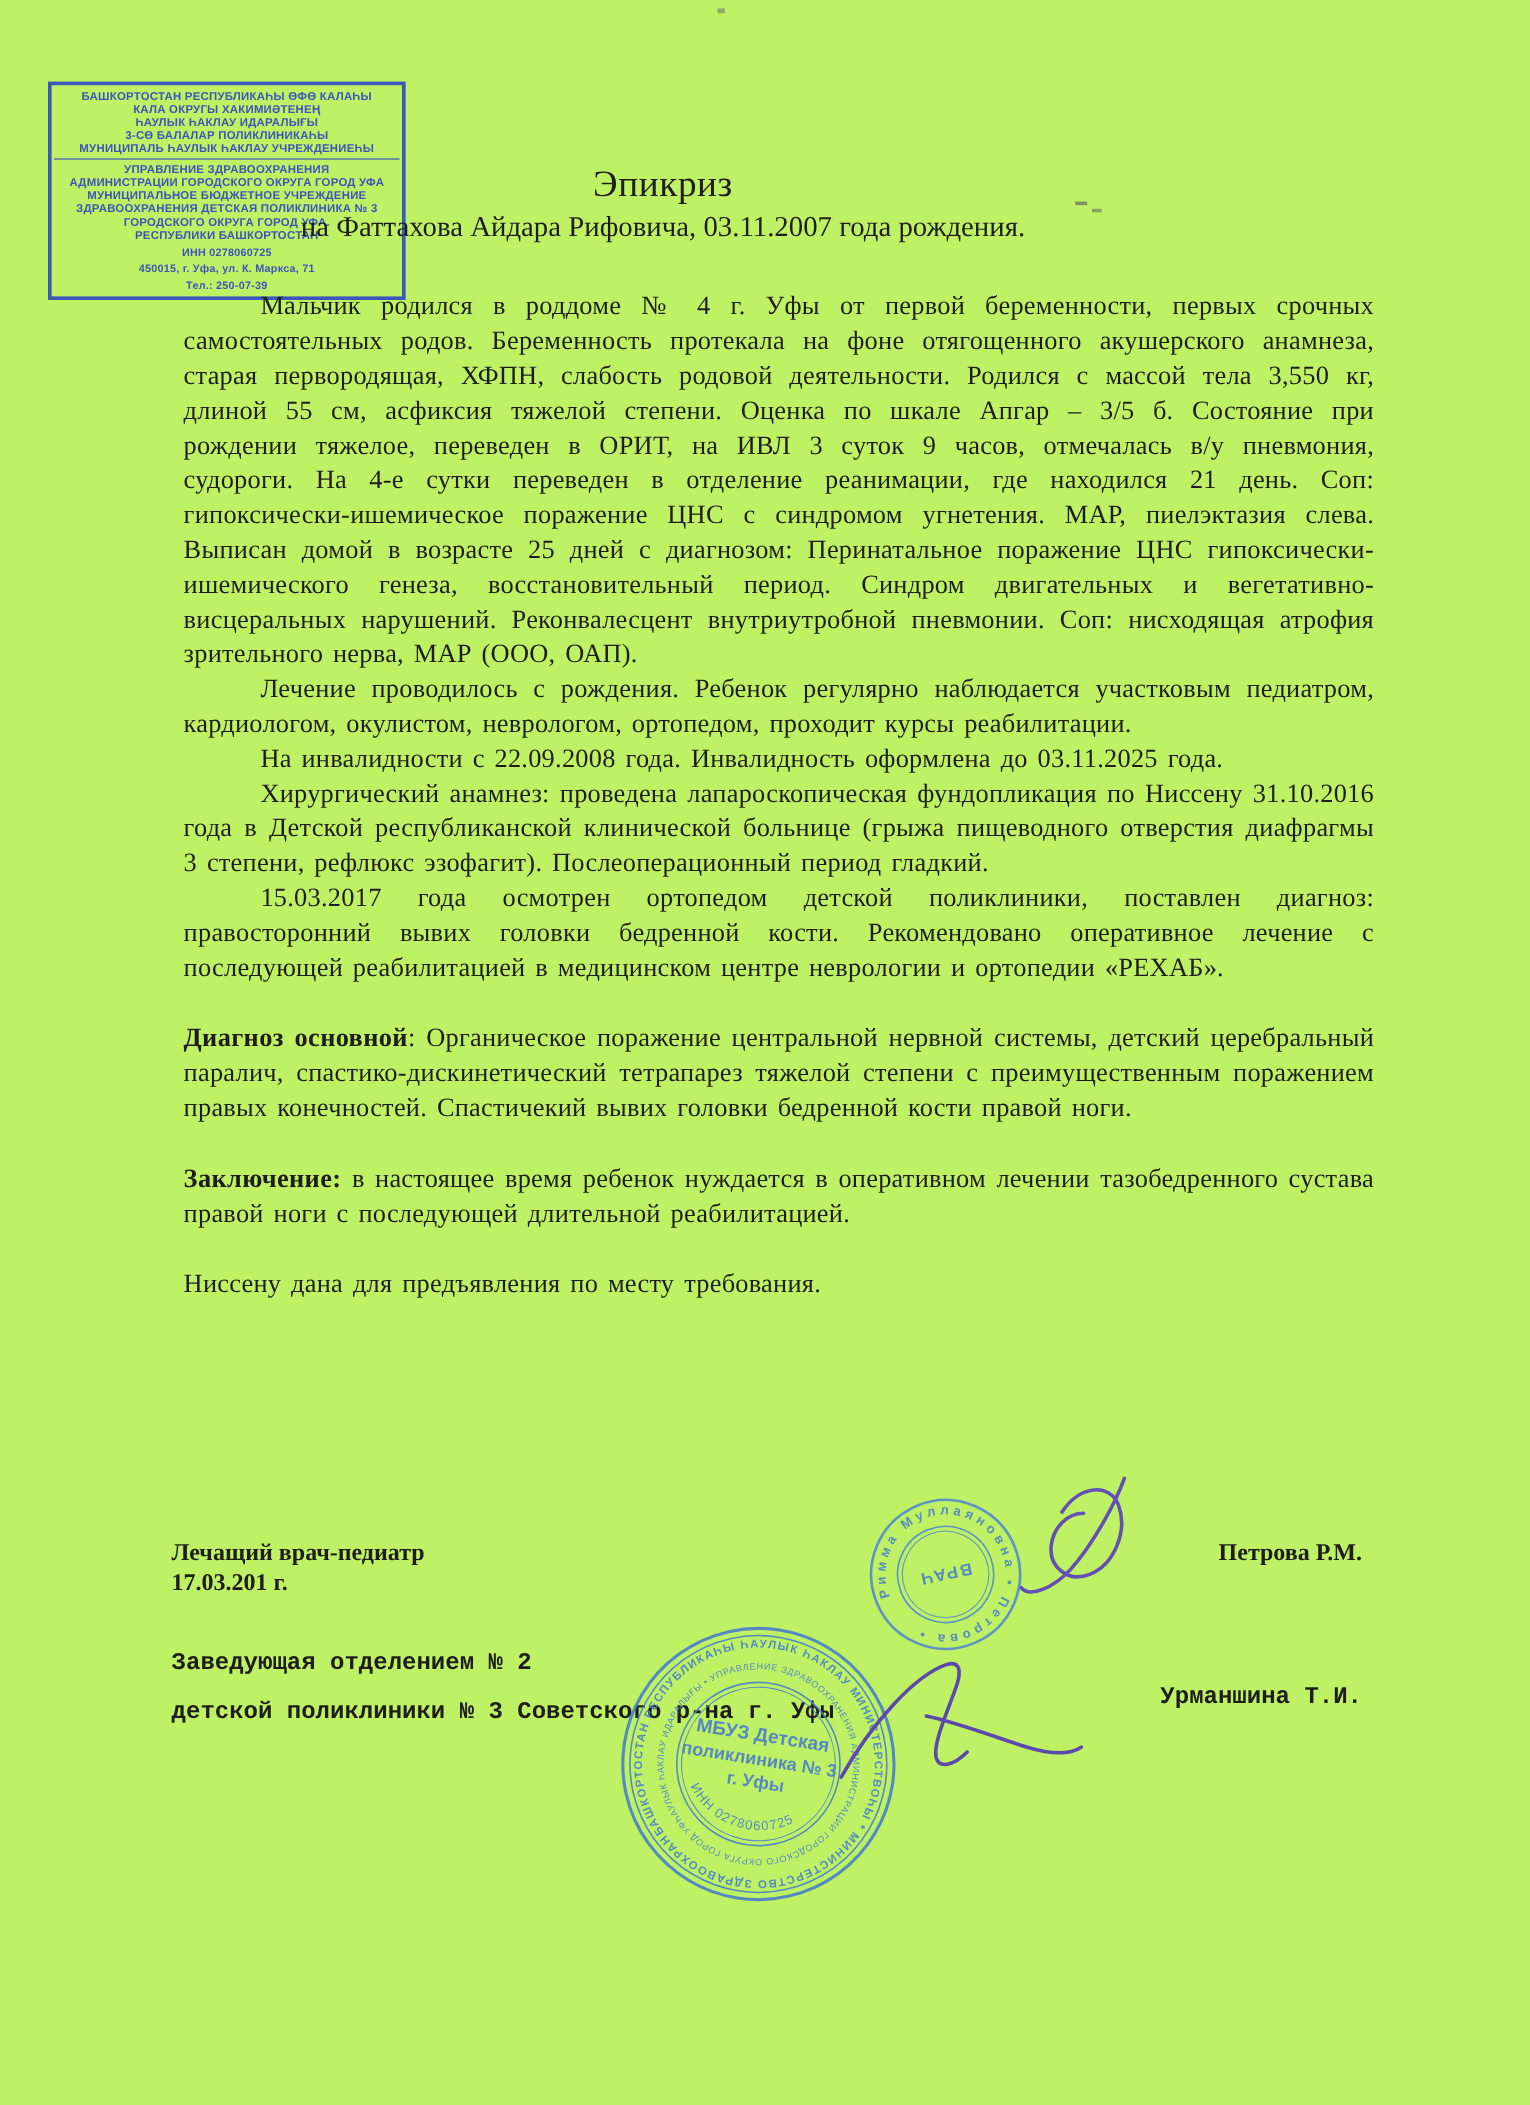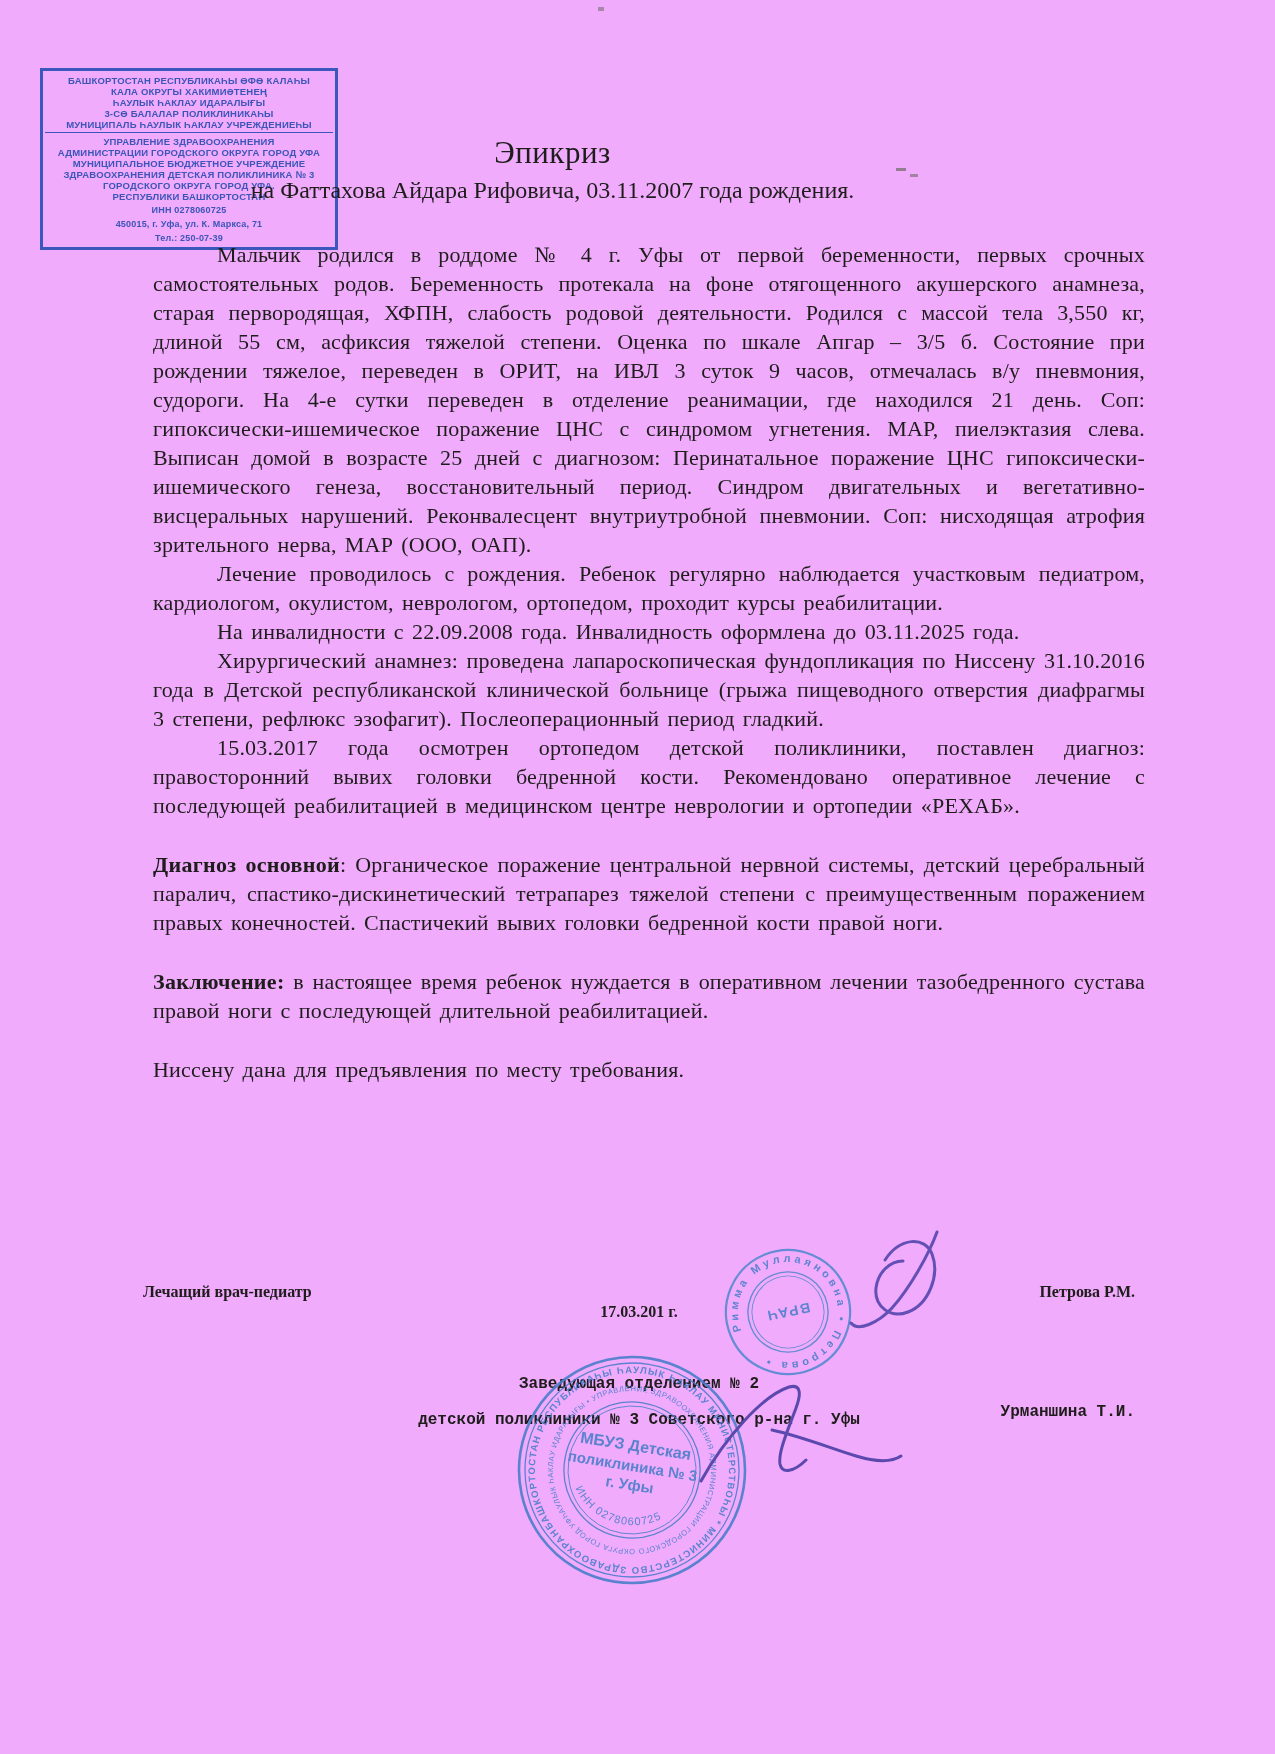--- a/index.html
+++ b/index.html
@@ -1,19 +1,19 @@
 <!DOCTYPE html>
 <html><head>
 <meta charset="utf-8">
 <style>
   html,body{margin:0;padding:0;}
   .page{
     position:relative;
     width:1275px;height:1754px;
-    background:#f0abfc;
+    background:#bef264;
     overflow:hidden;
     font-family:"Liberation Serif", serif;
     color:#1e1d1b;
   }
   
   .corner-stamp{
     position:absolute;left:40px;top:68px;width:288px;
     border:3px solid #3c57bb;color:#3c55b8;
     font-family:"Liberation Sans", sans-serif;
     font-size:9.5px;line-height:11px;font-weight:600;
@@ -30,21 +30,21 @@
   .doc-body{
     position:absolute;left:143px;top:240px;width:992px;
     font-size:22px;line-height:29px;text-align:justify;
     word-spacing:2.5px;letter-spacing:.2px;z-index:2;margin-left:10px;
   }
   .doc-body p{margin:0;}
   .doc-body p.indent{text-indent:64px;}
   .doc-body p.gap{margin-top:30px;}
   .doc-body b{letter-spacing:.3px;}
   
-  .sig{position:absolute;left:143px;width:992px;font-weight:bold;font-size:16px;z-index:2;text-align:center;}
+  .sig{position:absolute;left:143px;width:992px;font-weight:bold;font-size:20px;z-index:2;}
   .sig-row{display:flex;justify-content:space-between;}
   
   .stamp-svg{position:absolute;z-index:3;}
   .big-stamp text, .small-stamp text{font-family:"Liberation Sans", sans-serif;fill:#4b7ecb;}
   .artifact{position:absolute;background:#6a6a66;z-index:1;}
 </style>
 </head>
 <body>
 
 <div class="page">

